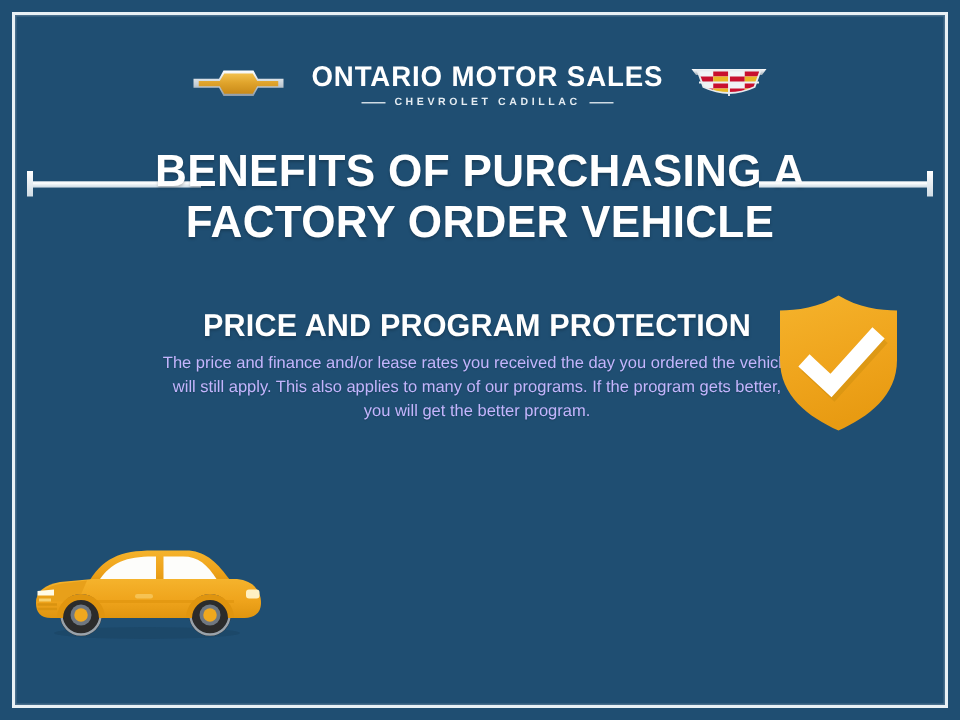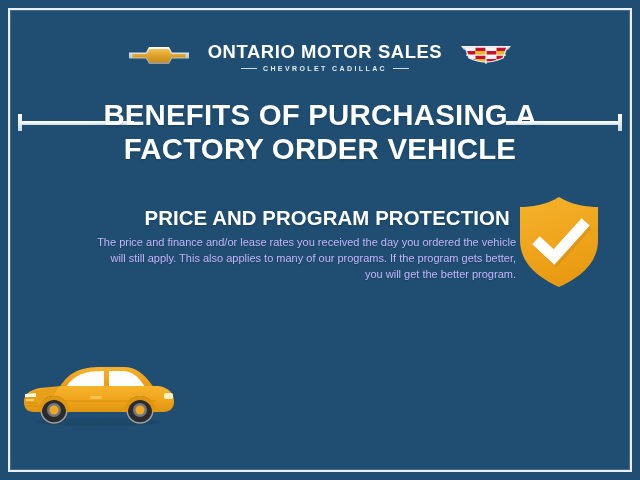--- a/index.html
+++ b/index.html
@@ -149,24 +149,23 @@
   }
   .benefit-body {
     color: #c4b5fd;
     font-size: 11px;
     line-height: 1.45;
     margin-top: 6px;
     text-shadow: 0 1px 1px rgba(0,0,0,0.18);
   }
 
   #benefit-1 {
-    left: 96px;
+    left: 108px;
     top: 206px;
     width: 420px;
-    text-align: right;
   }
   #benefit-2 {
     left: 130px;
     top: 334px;
     width: 380px;
   }
 
   
   #shield-icon {
     position: absolute;

